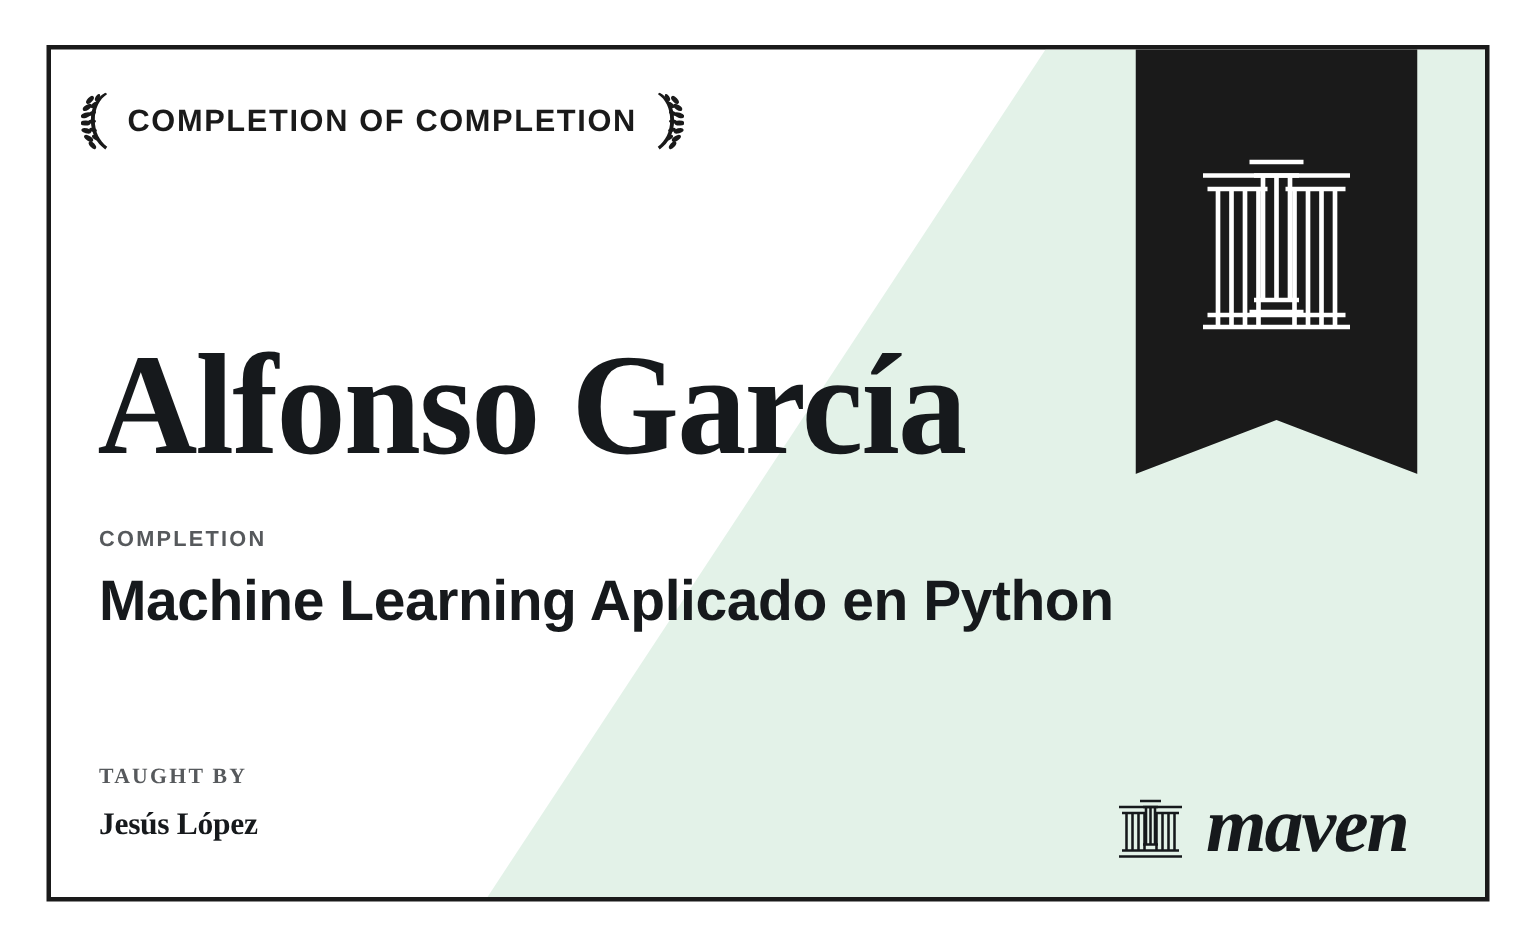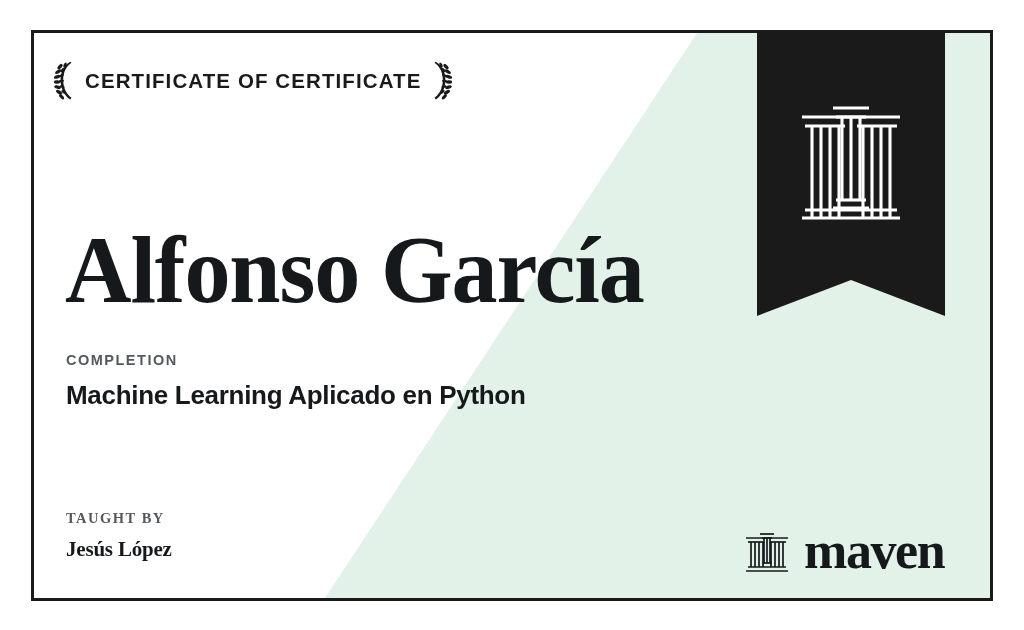--- a/index.html
+++ b/index.html
@@ -93,21 +93,21 @@
   }
   .eyebrow-label {
     font-size: 14.5px;
     font-weight: bold;
     letter-spacing: 1.5px;
     color: #56595c;
     line-height: 1;
   }
   .course-title {
     margin-top: 13px;
-    font-size: 26px;
+    font-size: 38px;
     font-weight: bold;
     letter-spacing: -0.3px;
     color: #16191c;
     line-height: 1.1;
     white-space: nowrap;
   }
 
   
   .instructor-block {
     position: absolute;
@@ -137,20 +137,21 @@
   .ribbon svg { display: block; width: 100%; height: 100%; }
 
   
   .maven-logo {
     position: absolute;
     left: 710px;
     top: 492px;
     display: flex;
     align-items: center;
     gap: 14px;
+    font-style: italic;
   }
   .maven-mark { display: block; width: 46px; height: 44px; flex: none; }
   .maven-wordmark {
     font-family: "Liberation Serif", serif;
     font-weight: bold;
     font-size: 52px;
     letter-spacing: -1.4px;
     color: #16191c;
     line-height: 1;
   }
@@ -180,21 +181,21 @@
             <ellipse cx="11.0" cy="5.0" rx="2.6" ry="1.3" transform="rotate(-60 11.0 5.0)"></ellipse>
             <ellipse cx="8.6" cy="10.0" rx="2.6" ry="1.3" transform="rotate(-44 8.6 10.0)"></ellipse>
             <ellipse cx="7.6" cy="15.4" rx="2.6" ry="1.3" transform="rotate(-26 7.6 15.4)"></ellipse>
             <ellipse cx="7.4" cy="21.0" rx="2.6" ry="1.3" transform="rotate(-6 7.4 21.0)"></ellipse>
             <ellipse cx="8.0" cy="26.6" rx="2.6" ry="1.3" transform="rotate(14 8.0 26.6)"></ellipse>
             <ellipse cx="9.6" cy="31.8" rx="2.6" ry="1.3" transform="rotate(34 9.6 31.8)"></ellipse>
           </g>
         </g>
       </svg>
 
-      <div class="header-title">CERTIFICATE OF CERTIFICATE</div>
+      <div class="header-title">COMPLETION OF COMPLETION</div>
 
       <svg class="laurel" viewBox="0 0 22 42">
         <g fill="#1a1a1a" transform="translate(22,0) scale(-1,1)">
           <path d="M16.2 1.8c-6.0 3.4-9.6 9.6-9.6 18.2 0 8.6 3.6 15.4 9.6 19.6l1.3-1.8c-5.2-3.8-8.3-9.9-8.3-17.8 0-7.9 3.1-13.8 8.3-17.3z"></path>
           <g>
             <ellipse cx="6.0" cy="6.6" rx="3.3" ry="1.7" transform="rotate(-48 6.0 6.6)"></ellipse>
             <ellipse cx="4.2" cy="11.6" rx="3.4" ry="1.7" transform="rotate(-33 4.2 11.6)"></ellipse>
             <ellipse cx="3.2" cy="16.8" rx="3.4" ry="1.7" transform="rotate(-18 3.2 16.8)"></ellipse>
             <ellipse cx="3.0" cy="22.0" rx="3.4" ry="1.7" transform="rotate(-2 3.0 22.0)"></ellipse>
             <ellipse cx="3.6" cy="27.2" rx="3.4" ry="1.7" transform="rotate(15 3.6 27.2)"></ellipse>

